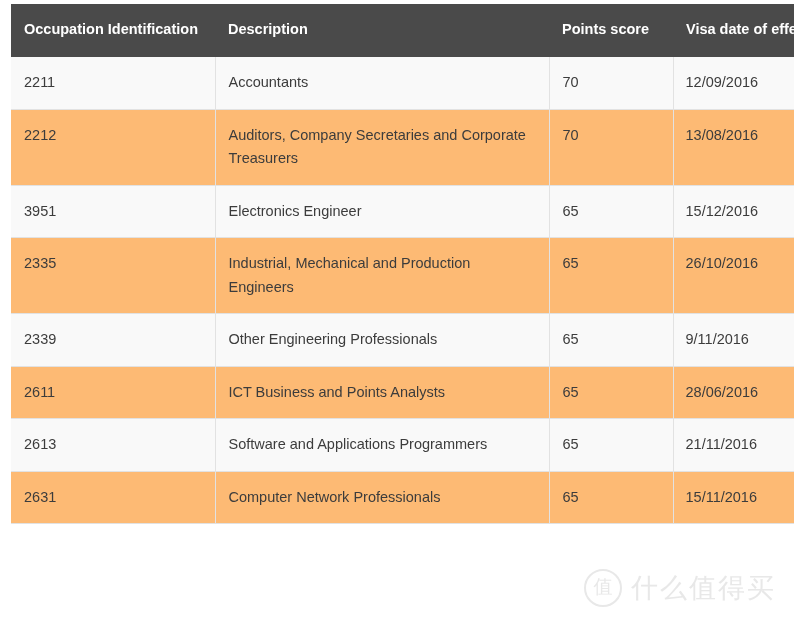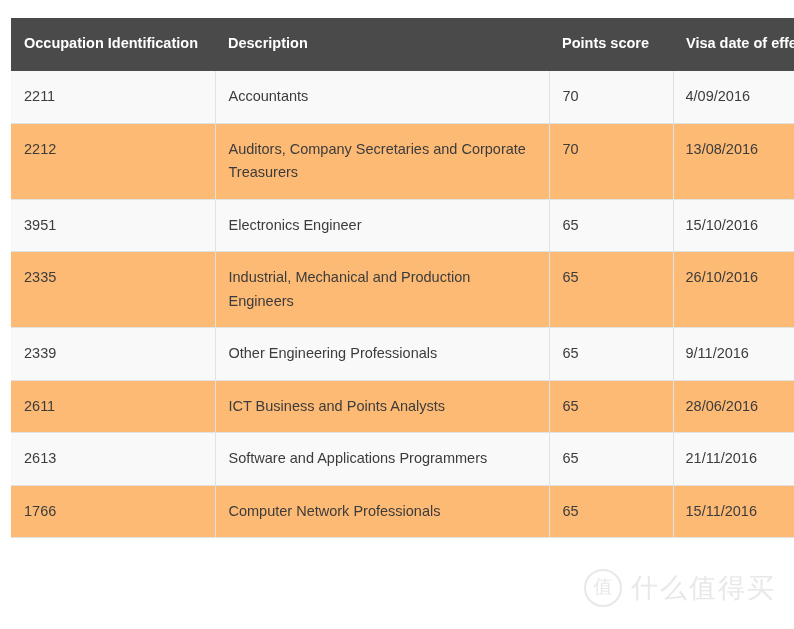--- a/index.html
+++ b/index.html
@@ -12,21 +12,21 @@
     width: 794px;
     height: 629px;
     font-family: "Liberation Sans", "DejaVu Sans", sans-serif;
     position: relative;
     overflow: hidden;
   }
 
   .table-wrap {
     position: absolute;
     left: 11px;
-    top: 18px;
+    top: 4px;
     width: 771px;
   }
 
   table.data-table {
     border-collapse: collapse;
     width: 771px;
     table-layout: fixed;
     font-size: 14.5px;
     color: #3c3c3c;
   }
@@ -123,41 +123,41 @@
         <th class="col-visa">Visa date of effect</th>
       </tr>
     </thead>
     <tbody id="table-body">
         <tr class="row-odd">
           <td class="cell-num">2211</td>
           <td>Accountants</td>
           <td class="cell-num">70</td>
           <td class="col-visa">
             <div class="visa-inner">
-              <span class="visa-date">4/09/2016</span>
+              <span class="visa-date">12/09/2016</span>
             </div>
           </td>
         </tr>
         <tr class="row-even">
           <td class="cell-num">2212</td>
           <td>Auditors, Company Secretaries and Corporate Treasurers</td>
           <td class="cell-num">70</td>
           <td class="col-visa">
             <div class="visa-inner">
               <span class="visa-date">13/08/2016</span>
             </div>
           </td>
         </tr>
         <tr class="row-odd">
           <td class="cell-num">3951</td>
           <td>Electronics Engineer</td>
           <td class="cell-num">65</td>
           <td class="col-visa">
             <div class="visa-inner">
-              <span class="visa-date">15/10/2016</span>
+              <span class="visa-date">15/12/2016</span>
             </div>
           </td>
         </tr>
         <tr class="row-even">
           <td class="cell-num">2335</td>
           <td>Industrial, Mechanical and Production Engineers</td>
           <td class="cell-num">65</td>
           <td class="col-visa">
             <div class="visa-inner">
               <span class="visa-date">26/10/2016</span>
@@ -188,21 +188,21 @@
           <td class="cell-num">2613</td>
           <td>Software and Applications Programmers</td>
           <td class="cell-num">65</td>
           <td class="col-visa">
             <div class="visa-inner">
               <span class="visa-date">21/11/2016</span>
             </div>
           </td>
         </tr>
         <tr class="row-even">
-          <td class="cell-num">1766</td>
+          <td class="cell-num">2631</td>
           <td>Computer Network Professionals</td>
           <td class="cell-num">65</td>
           <td class="col-visa">
             <div class="visa-inner">
               <span class="visa-date">15/11/2016</span>
             </div>
           </td>
         </tr>
       </tbody>
   </table>

